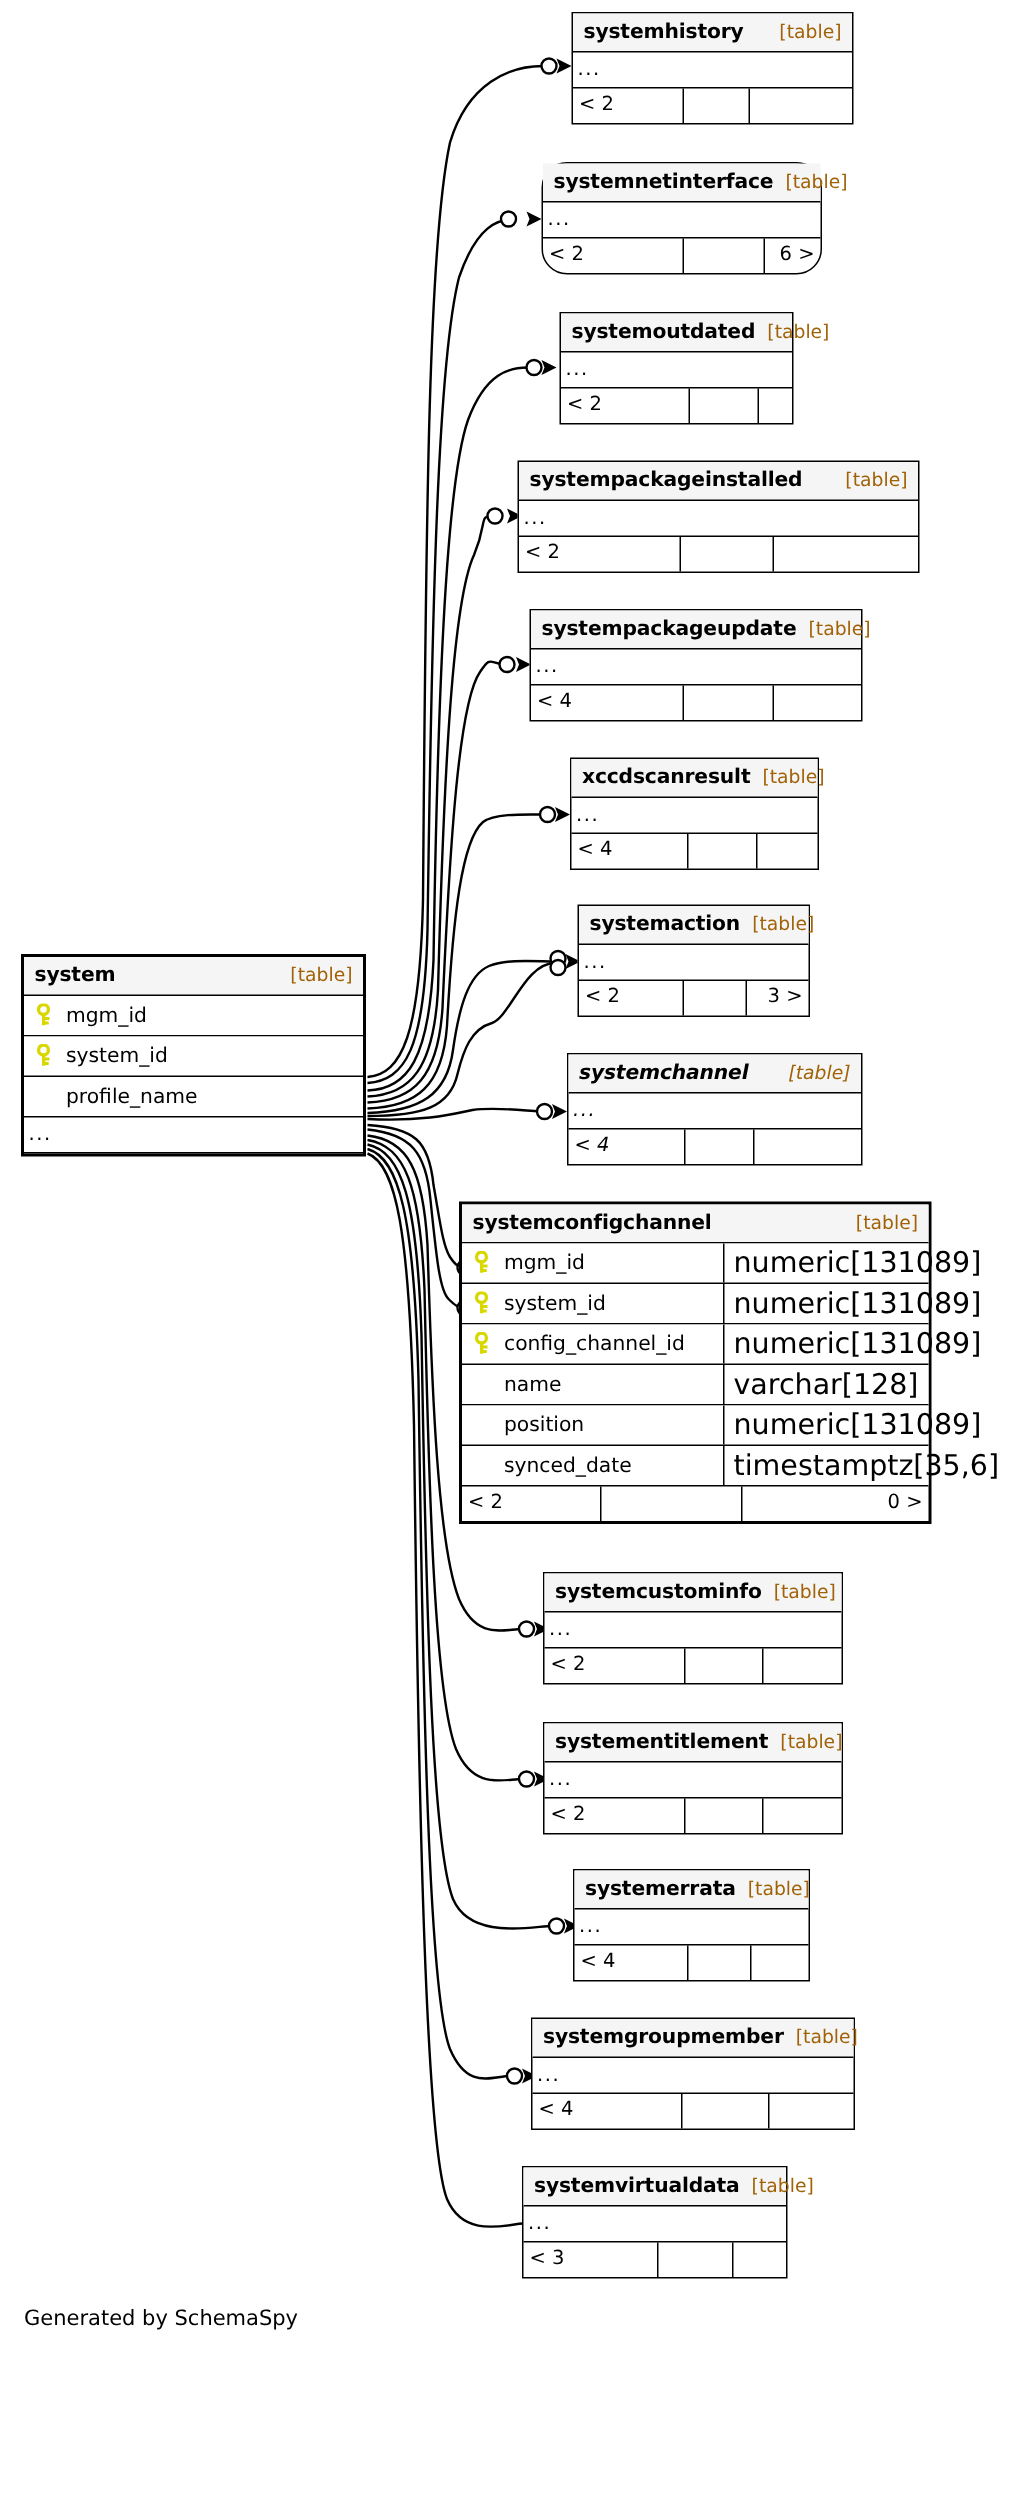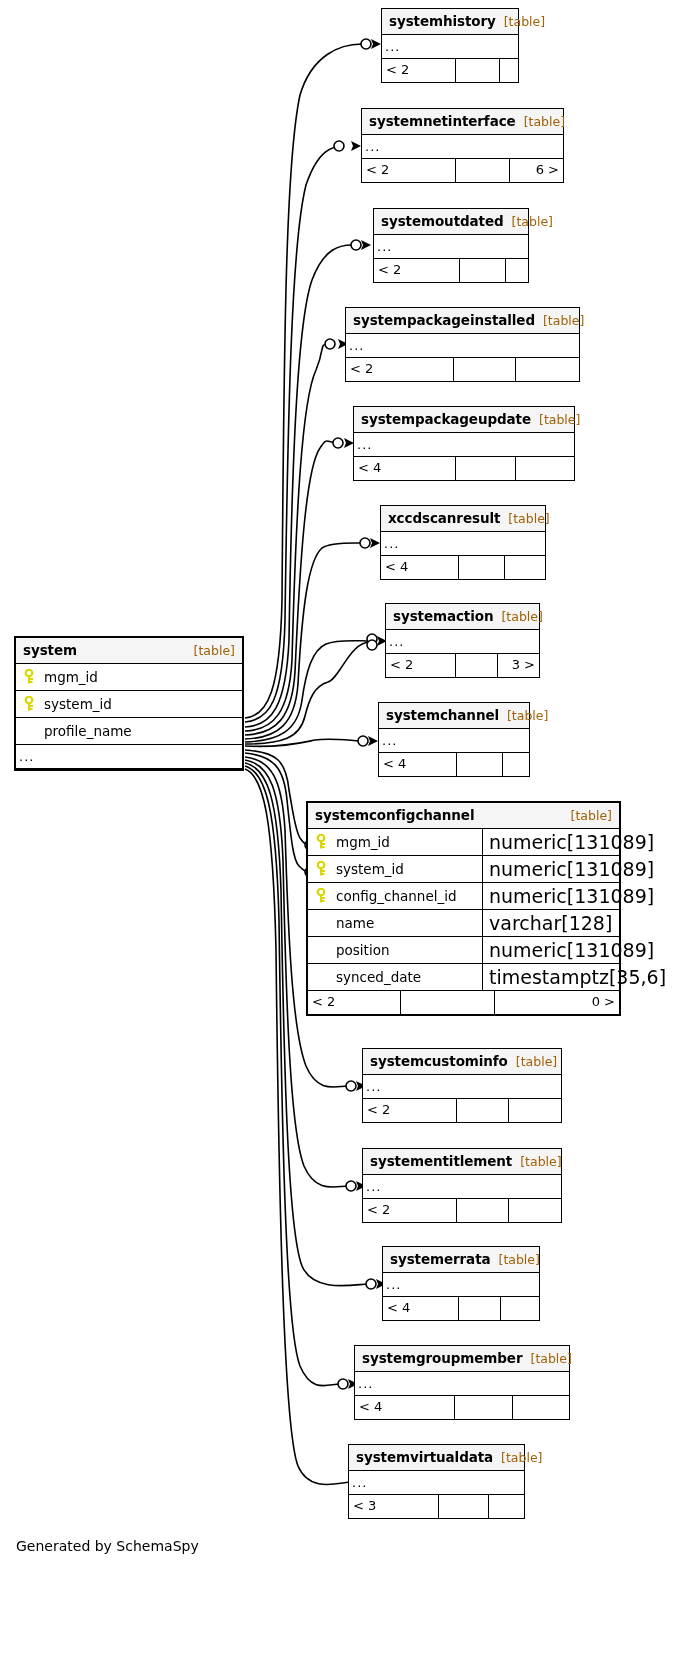--- a/index.html
+++ b/index.html
@@ -246,34 +246,34 @@
       <span class="ctype" style="width:124px;">timestamptz[35,6]</span>
     </div>
 
     <div class="foot">
       <div class="cell left" style="width:93px;">&lt; 2</div>
       <div class="cell" style="width:94px;"></div>
       <div class="cell right" style="flex:1 1 auto;">0 &gt;</div>
     </div>
   </div>
 
-  <div class="node thin" style="left:381px;top:8px;width:138px;">
+  <div class="node thin" style="left:381px;top:8px;width:188px;">
     <div class="node-title">
       <span class="tname">systemhistory</span>
       <span class="ttag">[table]</span>
     </div>
     <div class="ellipsis-row">...</div>
     <div class="foot">
       <div class="cell left" style="width:74px;">&lt; 2</div>
       <div class="cell" style="width:44px;"></div>
       <div class="cell right" style="flex:1 1 auto;"></div>
     </div>
   </div>
 
-  <div class="node thin" style="left:361px;top:108px;width:203px;">
+  <div class="node thin" style="left:361px;top:108px;width:187px;border-radius:17px;">
     <div class="node-title">
       <span class="tname">systemnetinterface</span>
       <span class="ttag">[table]</span>
     </div>
     <div class="ellipsis-row">...</div>
     <div class="foot">
       <div class="cell left" style="width:94px;">&lt; 2</div>
       <div class="cell" style="width:54px;"></div>
       <div class="cell right" style="flex:1 1 auto;">6 &gt;</div>
     </div>
@@ -285,21 +285,21 @@
       <span class="ttag">[table]</span>
     </div>
     <div class="ellipsis-row">...</div>
     <div class="foot">
       <div class="cell left" style="width:86px;">&lt; 2</div>
       <div class="cell" style="width:46px;"></div>
       <div class="cell right" style="flex:1 1 auto;"></div>
     </div>
   </div>
 
-  <div class="node thin" style="left:345px;top:307px;width:235px;">
+  <div class="node thin" style="left:345px;top:307px;width:268px;">
     <div class="node-title">
       <span class="tname">systempackageinstalled</span>
       <span class="ttag">[table]</span>
     </div>
     <div class="ellipsis-row">...</div>
     <div class="foot">
       <div class="cell left" style="width:108px;">&lt; 2</div>
       <div class="cell" style="width:62px;"></div>
       <div class="cell right" style="flex:1 1 auto;"></div>
     </div>
@@ -337,21 +337,21 @@
       <span class="ttag">[table]</span>
     </div>
     <div class="ellipsis-row">...</div>
     <div class="foot">
       <div class="cell left" style="width:70px;">&lt; 2</div>
       <div class="cell" style="width:42px;"></div>
       <div class="cell right" style="flex:1 1 auto;">3 &gt;</div>
     </div>
   </div>
 
-  <div class="node thin" style="left:378px;top:702px;width:152px;">
+  <div class="node thin" style="left:378px;top:702px;width:197px;font-style:italic;">
     <div class="node-title">
       <span class="tname">systemchannel</span>
       <span class="ttag">[table]</span>
     </div>
     <div class="ellipsis-row">...</div>
     <div class="foot">
       <div class="cell left" style="width:78px;">&lt; 4</div>
       <div class="cell" style="width:46px;"></div>
       <div class="cell right" style="flex:1 1 auto;"></div>
     </div>

